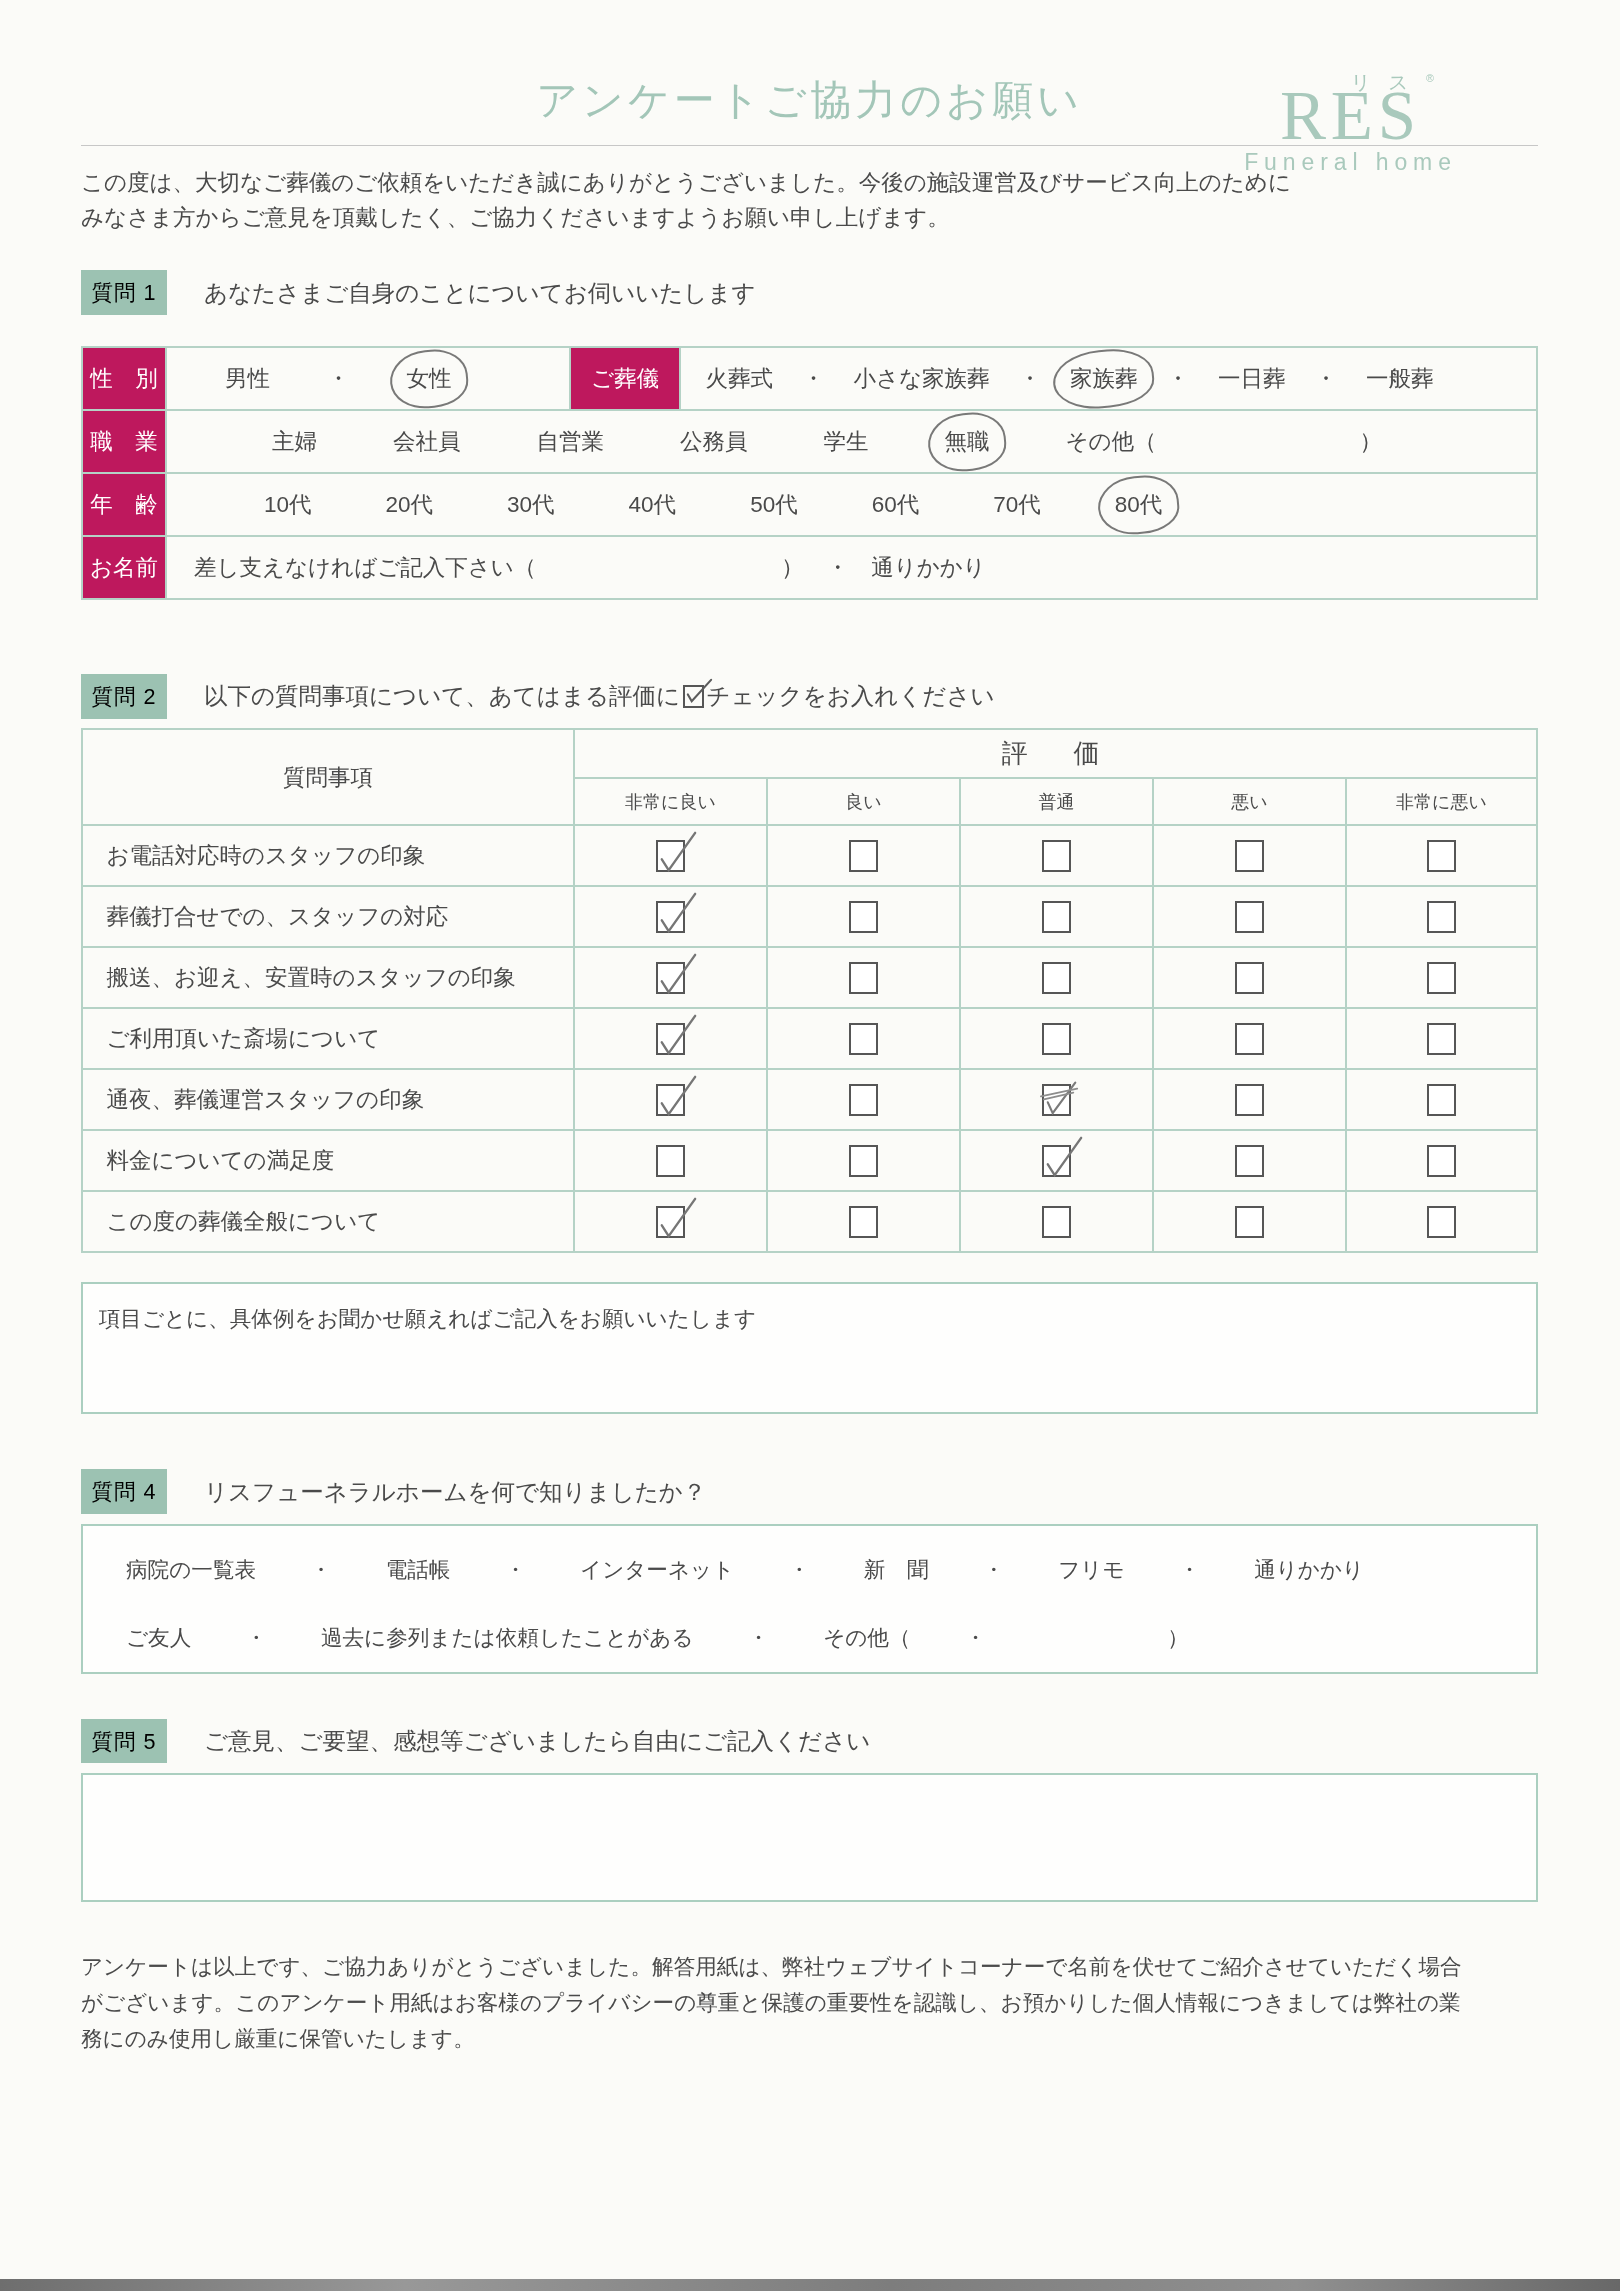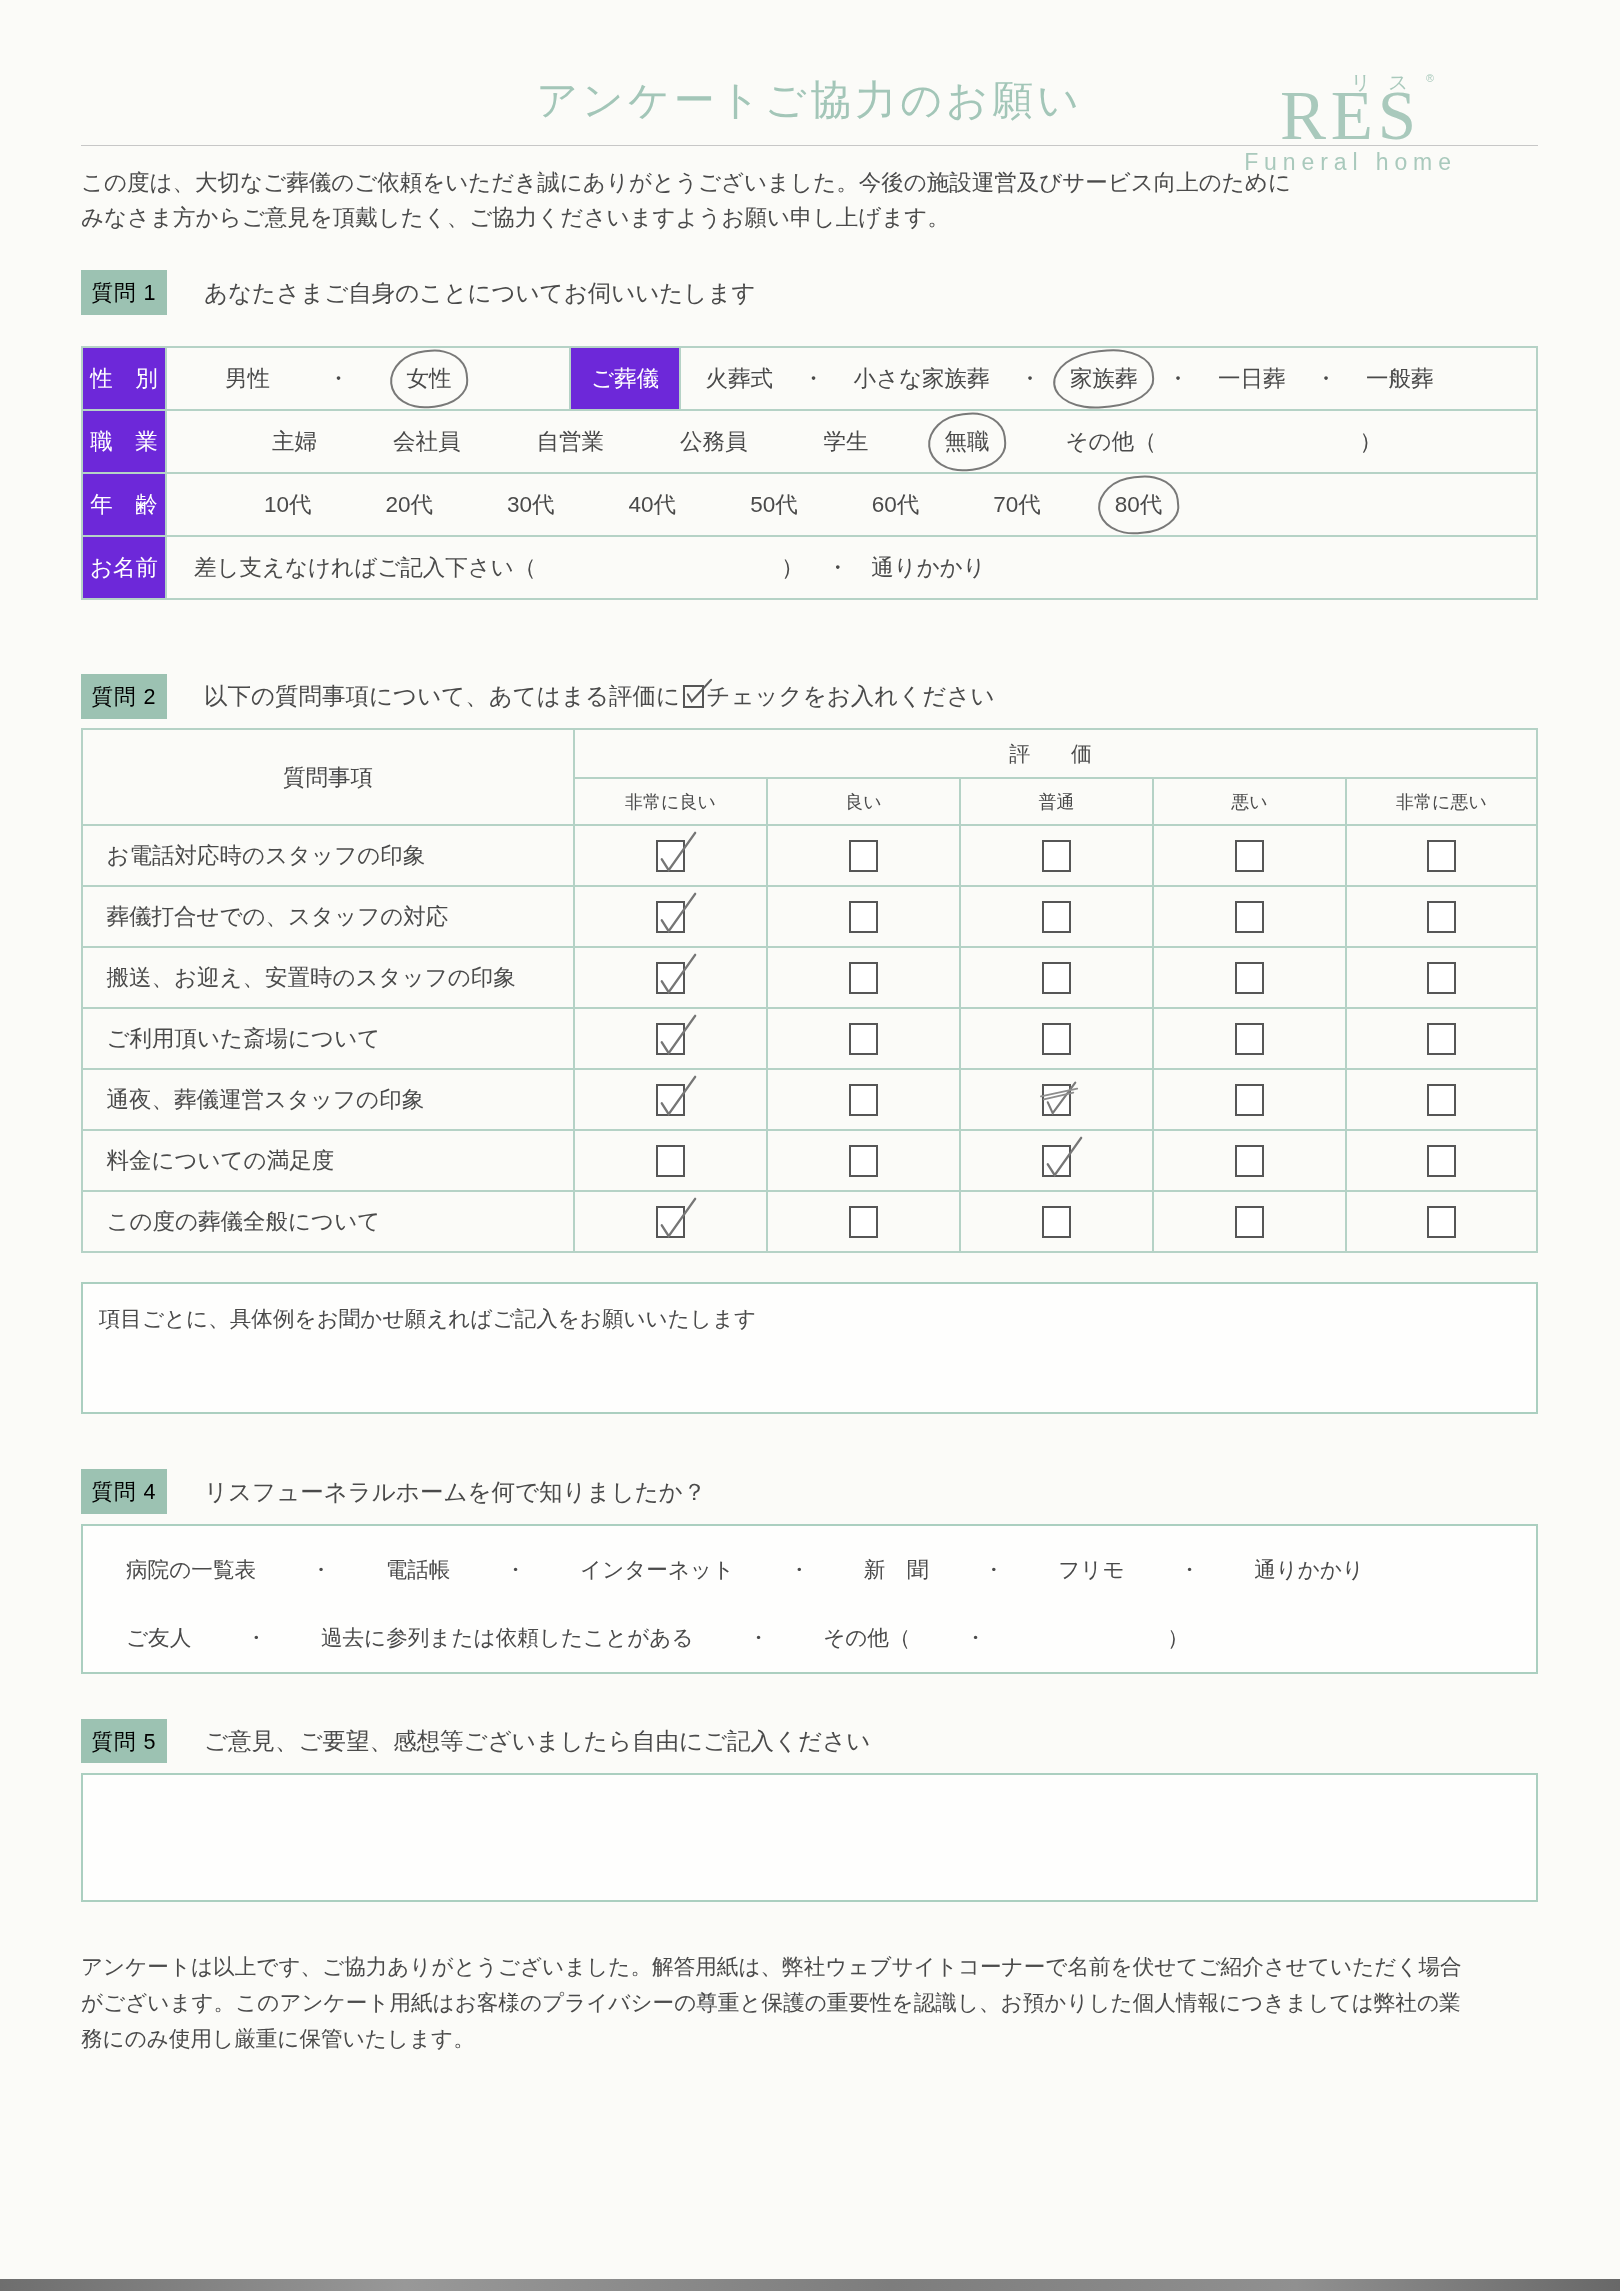--- a/index.html
+++ b/index.html
@@ -47,21 +47,21 @@
   .sec-q1 { margin-top:35px; }
   .sec-q2 { margin-top:74px; }
   .sec-q3 { margin-top:57px; }
   .sec-q4 { margin-top:55px; }
   .sec-q5 { margin-top:45px; }
 
   
   table { border-collapse:collapse; width:100%; }
   .t1 { margin-top:31px; }
   .t1 td { border:2px solid #b5d2c6; height:63px; font-size:22.5px; }
-  .hcell { background:#6d28d9; color:#fff; text-align:center; font-size:20.6px; }
+  .hcell { background:#be185d; color:#fff; text-align:center; font-size:20.6px; }
   .opt-row { display:flex; align-items:center; }
   .g-gender  { padding-left:57px; gap:57px; }
   .g-funeral { padding-left:23.5px; gap:29px; }
   .g-job     { padding-left:104px; gap:76px; }
   .g-age     { padding-left:96px;  gap:74px; }
   .name-row  { padding-left:26px; }
   .blank-wide { display:inline-block; width:245px; }
   .blank-before { margin-left:127px; }
 
   
@@ -71,21 +71,21 @@
     left:-16.7px; right:-16.7px; top:-12.7px; bottom:-14.7px;
     border:2px solid #616161;
     border-radius:52% 48% 50% 50% / 56% 50% 46% 52%;
     transform:rotate(-5deg);
     opacity:.85;
   }
 
   
   .t2 { margin-top:9.8px; }
   .t2 th, .t2 td { border:2px solid #b5d2c6; font-weight:400; }
-  .q2-eval-h { height:49px; font-size:21px; letter-spacing:9.8px; }
+  .q2-eval-h { height:49px; font-size:26px; letter-spacing:9.8px; }
   .q2-item-h { font-size:22.5px; }
   .q2-sub { height:47px; font-size:18px; }
   .q2-label { font-size:22.5px; padding-left:23.5px; height:61px; }
   .q2-cell { text-align:center; }
   .cbx {
     display:inline-block; width:29px; height:32px;
     border:2px solid #565656; background:#fff;
     position:relative; vertical-align:middle;
   }
   .cbx svg { position:absolute; left:-5.9px; top:-16.7px; overflow:visible; }

